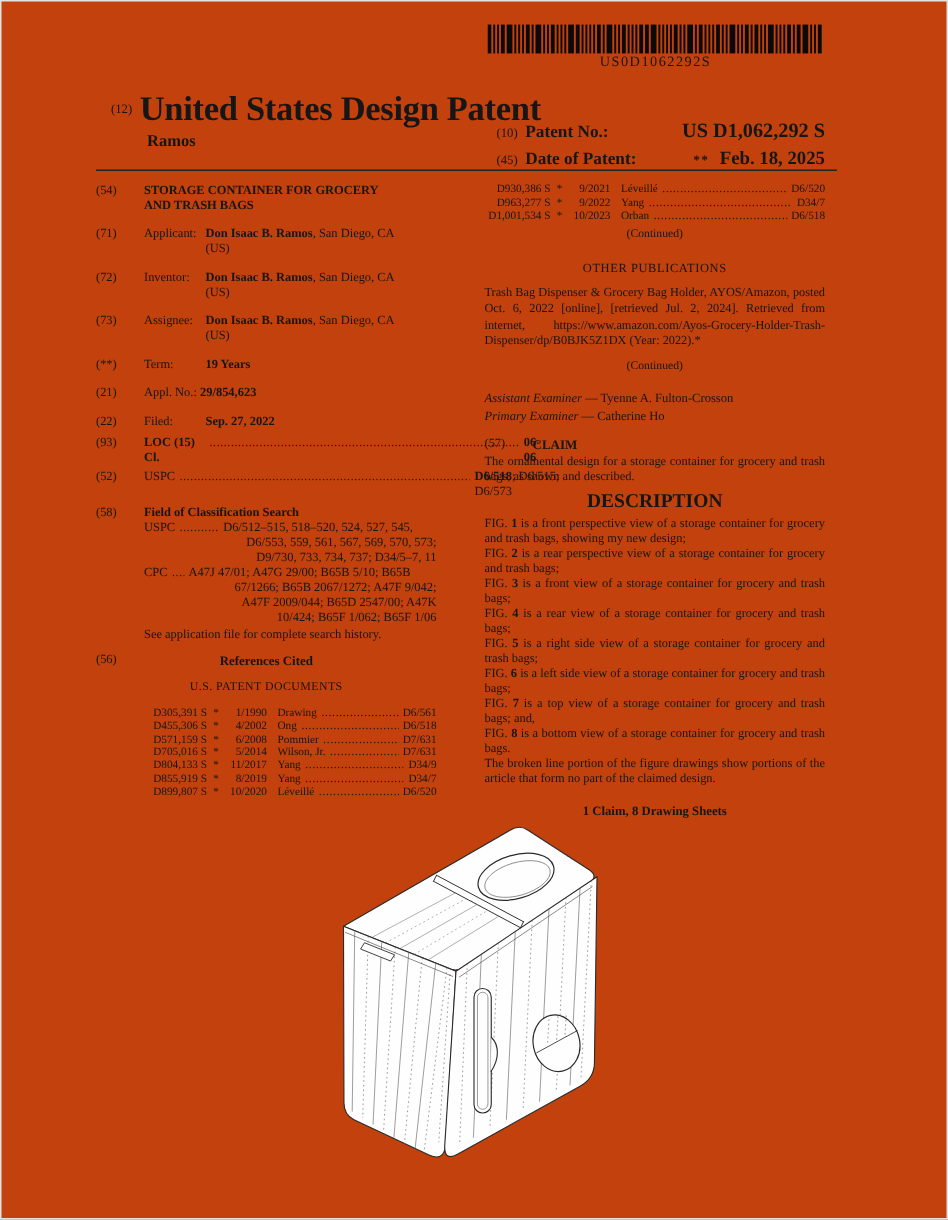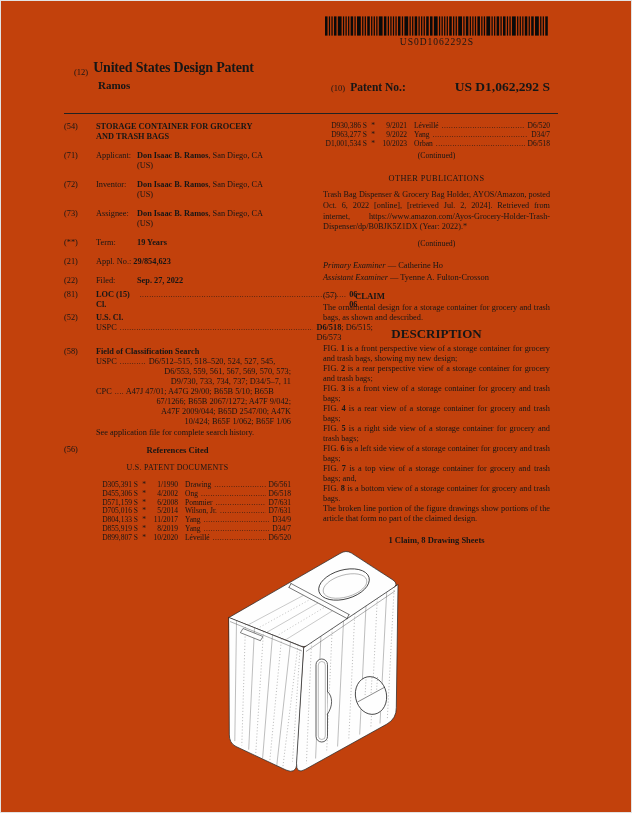--- a/index.html
+++ b/index.html
@@ -10,21 +10,21 @@
     overflow:hidden; border:1px solid #e3e3e3;
   }
   
   .barcode-wrap { position:absolute; left:323px; top:15px; width:226px; text-align:center; }
   .barcode-svg { display:block; margin:0 auto; }
   .barcode-text { font-size:9.5px; letter-spacing:1px; margin-top:1px; }
   
   .hdr-left { position:absolute; left:73px; top:59px; }
   .hdr-title-row { display:flex; align-items:flex-start; }
   .paren-num { font-size:8.5px; padding-top:7px; }
-  .main-title { font-weight:bold; font-size:14px; letter-spacing:-0.2px; margin-left:5px; white-space:nowrap; }
+  .main-title { font-weight:bold; font-size:23px; letter-spacing:-0.2px; margin-left:5px; white-space:nowrap; }
   .hdr-author { font-weight:bold; font-size:11px; margin:2px 0 0 24px; }
   .hdr-right { position:absolute; left:330px; top:78px; width:219px;text-align:right; }
   .hdr-right .row { display:flex; align-items:baseline; margin-bottom:3px; }
   .hdr-right .pn { font-size:8.5px; }
   .hdr-right .lbl { font-weight:bold; font-size:11.5px; margin-left:5px; }
   .hdr-right .val { font-weight:bold; font-size:13.5px; margin-left:auto; white-space:nowrap; }
   .hdr-right .val2 { font-weight:bold; font-size:12.5px; margin-left:auto; white-space:nowrap; }
   .stars { font-size:8.5px; font-weight:bold; margin-left:auto; padding-right:7px; letter-spacing:1px; }
   .stars + .valr { margin-left:0; }
   .hrule { position:absolute; left:63px; top:112px; width:494px; height:1.4px; background:#222; }
@@ -158,20 +158,26 @@
     </div>
     <div class="hdr-author">Ramos</div>
   </div>
 
   <div class="hdr-right">
     <div class="row">
       <span class="pn">(10)</span>
       <span class="lbl">Patent No.:</span>
       <span class="val">US D1,062,292 S</span>
     </div>
+    <div class="row">
+      <span class="pn">(45)</span>
+      <span class="lbl">Date of Patent:</span>
+      <span class="stars">**</span>
+      <span class="val2 valr">Feb. 18, 2025</span>
+    </div>
   </div>
 
   <div class="hrule"></div>
 
   <div class="col col-left">
 
     <div class="field">
       <span class="fnum">(54)</span>
       <div class="fcontent bold">
         <div>STORAGE CONTAINER FOR GROCERY</div>
@@ -218,32 +224,31 @@
 
     <div class="field" style="margin-bottom:4px;">
       <span class="fnum">(22)</span>
       <div class="fcontent two-col">
         <span>Filed:</span>
         <span class="bold">Sep. 27, 2022</span>
       </div>
     </div>
 
     <div class="field" style="margin-bottom:3px;">
-      <span class="fnum">(81)</span>
+      <span class="fnum">(93)</span>
       <div class="fcontent lead-row">
         <span class="bold">LOC (15) Cl.</span>
         <span class="dots"></span>
         <span class="bold">06-06</span>
       </div>
     </div>
 
     <div class="field" style="margin-bottom:4px;">
       <span class="fnum">(52)</span>
       <div class="fcontent">
-        <div class="bold">U.S. Cl.</div>
         <div class="lead-row">
           <span>USPC</span>
           <span class="dots"></span>
           <span><span class="bold">D6/518</span><span>; D6/515; D6/573</span></span>
         </div>
       </div>
     </div>
 
     <div class="field" style="margin-bottom:7px;">
       <span class="fnum">(58)</span>
@@ -367,22 +372,22 @@
           <span class="rcls">D6/518</span>
         </div>
     </div>
     <div class="continued">(Continued)</div>
 
     <div class="h-pubs">OTHER PUBLICATIONS</div>
     <p class="just" style="font-size:8.2px; line-height:10.6px;">Trash Bag Dispenser &amp; Grocery Bag Holder, AYOS/Amazon, posted Oct. 6, 2022 [online], [retrieved Jul. 2, 2024]. Retrieved from internet, https://www.amazon.com/Ayos-Grocery-Holder-Trash-Dispenser/dp/B0BJK5Z1DX (Year: 2022).*</p>
     <div class="continued" style="margin-top:6px;">(Continued)</div>
 
     <div class="examiners">
+      <div><span class="ital">Assistant Examiner</span> <span>—</span> <span>Tyenne A. Fulton-Crosson</span></div>
       <div><span class="ital">Primary Examiner</span> <span>—</span> <span>Catherine Ho</span></div>
-      <div><span class="ital">Assistant Examiner</span> <span>—</span> <span>Tyenne A. Fulton-Crosson</span></div>
     </div>
 
     <div class="claim-head">
       <span class="fnum">(57)</span>
       <span class="ch">CLAIM</span>
       <span></span>
     </div>
     <p class="just">The ornamental design for a storage container for grocery and trash bags, as shown and described.</p>
 
     <div class="h-desc">DESCRIPTION</div>

